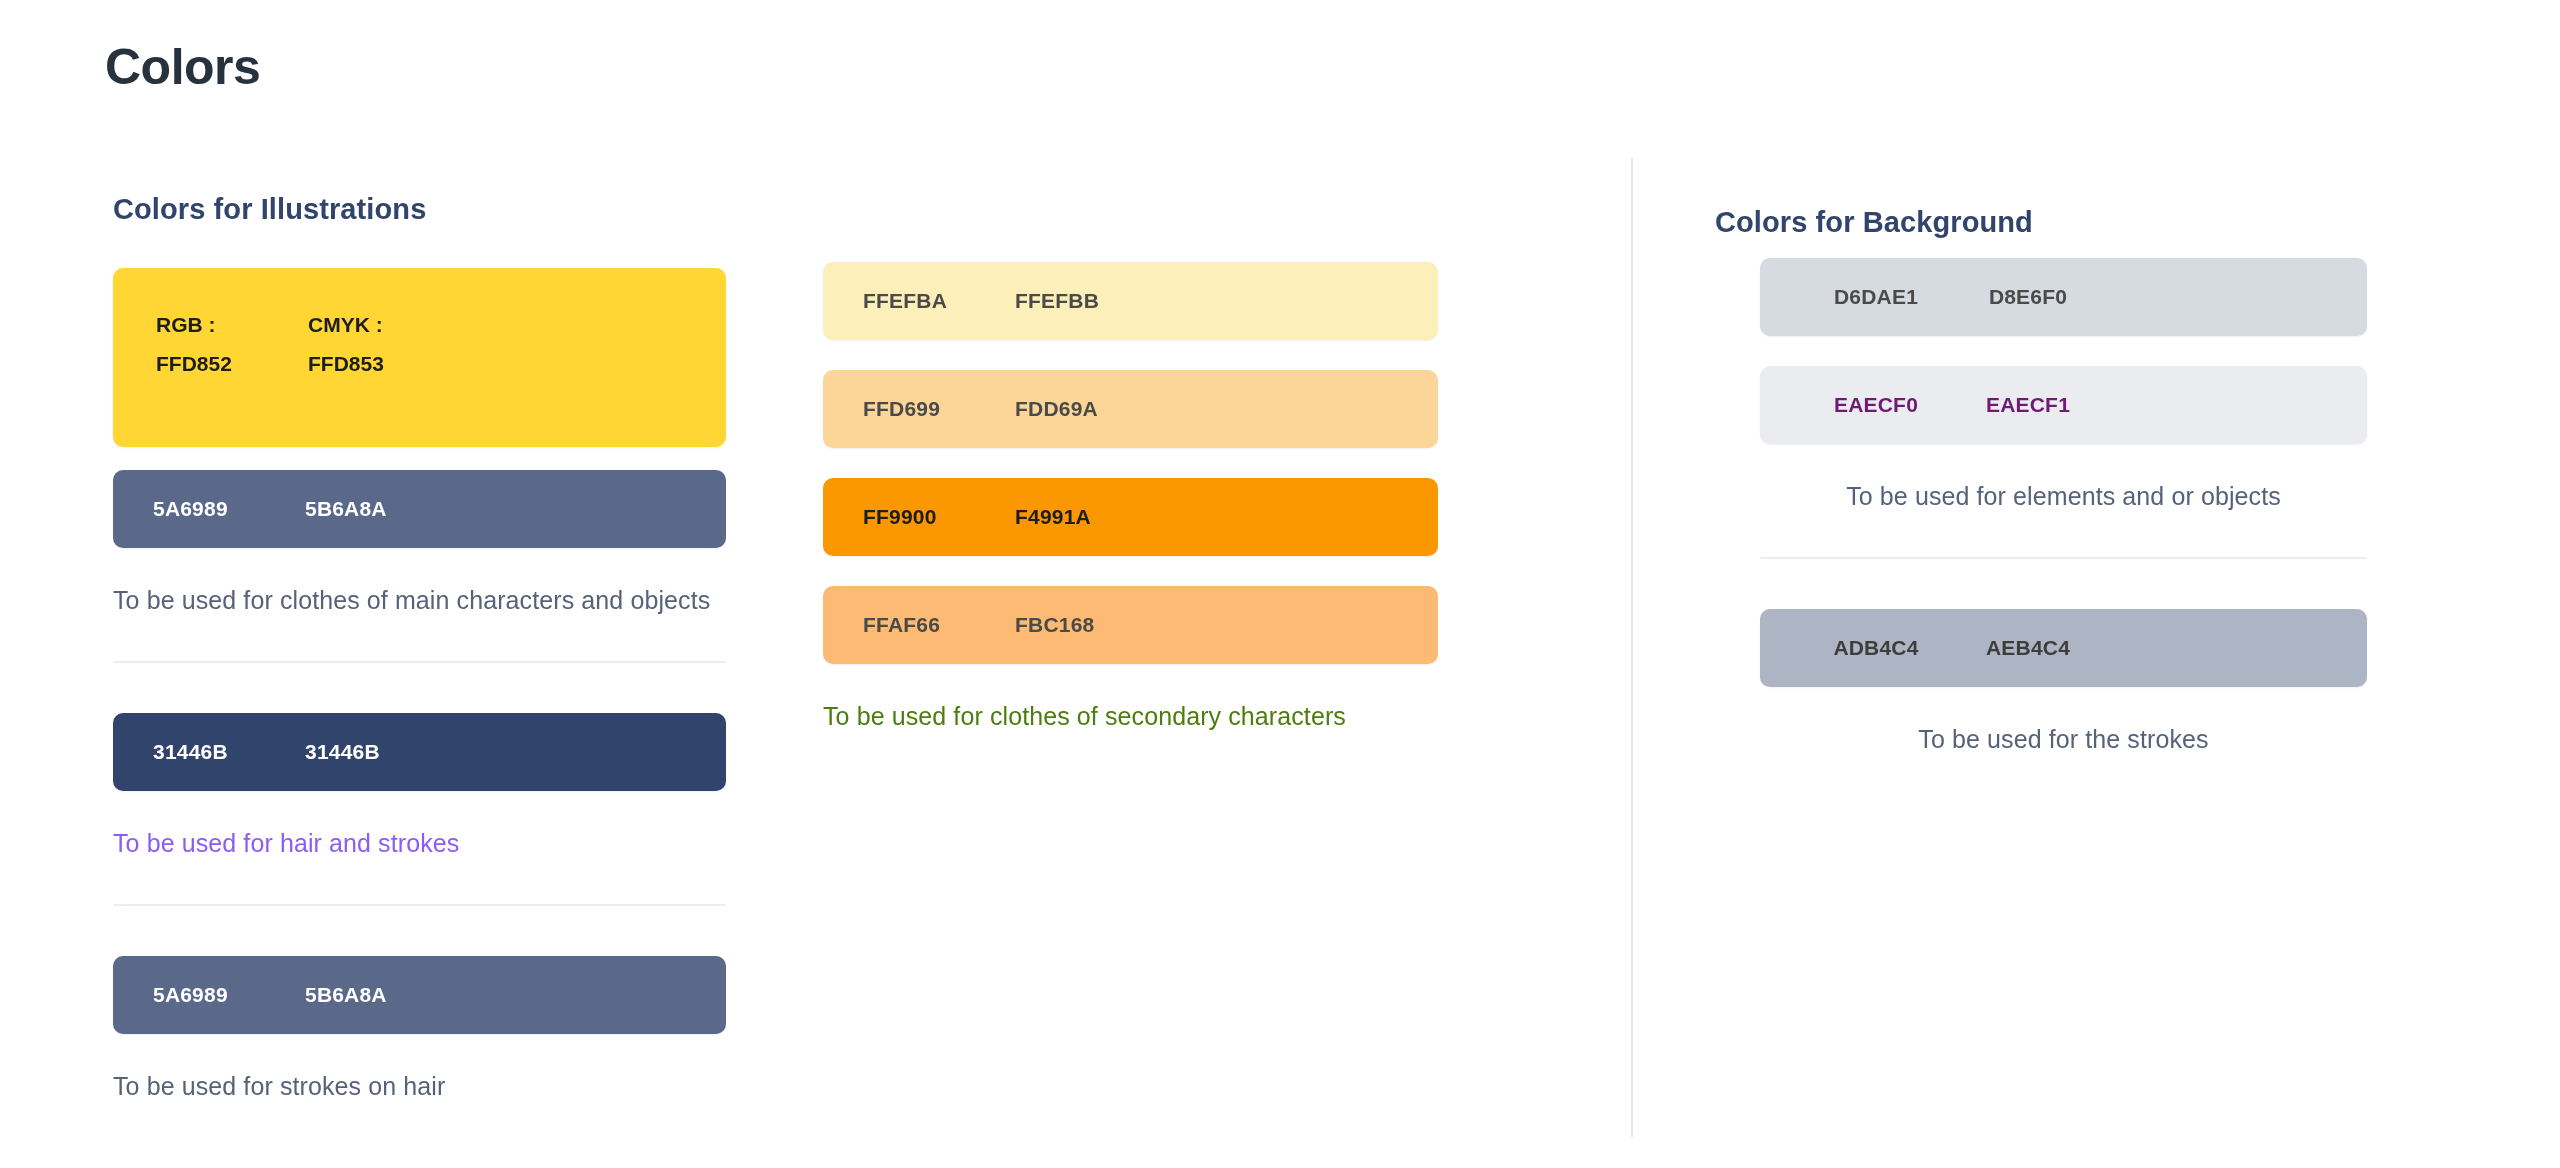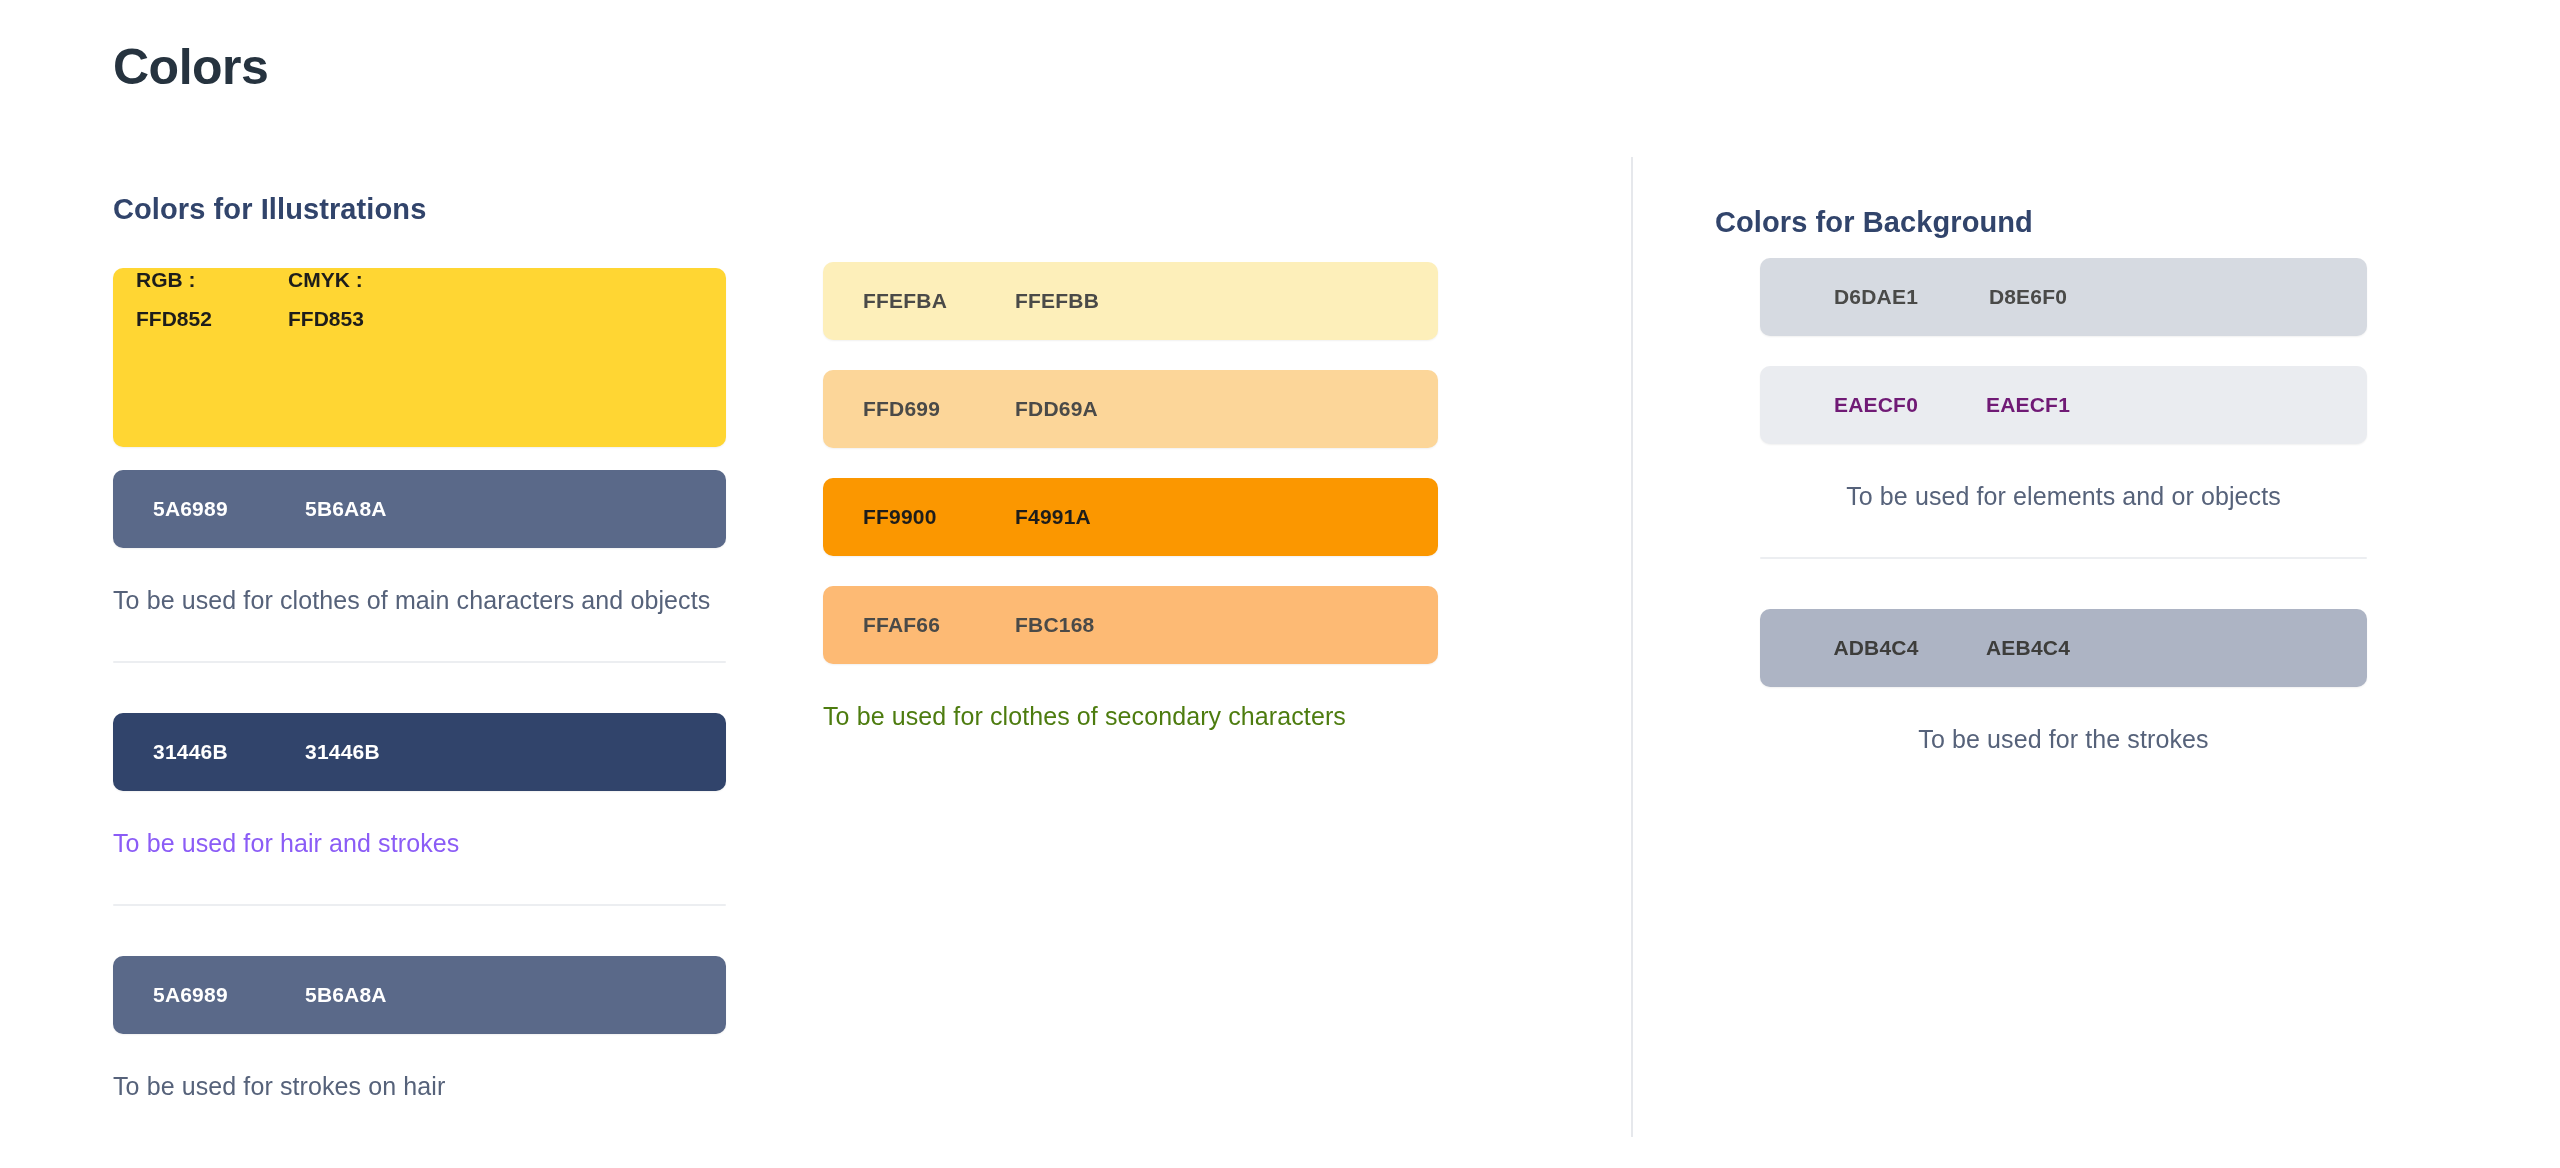--- a/index.html
+++ b/index.html
@@ -15,21 +15,21 @@
   .page {
     position: relative;
     width: 2560px;
     height: 1168px;
     background: #ffffff;
   }
 
   
   .page-title {
     position: absolute;
-    left: 113px;
+    left: 105px;
     top: 38px;
     font-size: 50px;
     font-weight: bold;
     color: #26333f;
     letter-spacing: -0.5px;
   }
 
   
   .section-heading {
     font-size: 29px;
@@ -65,22 +65,22 @@
     box-shadow: 0 1px 2px rgba(0,0,0,0.06);
   }
 
   .swatch-bar {
     height: 78px;
     padding-left: 40px;
   }
 
   .swatch-hero {
     height: 179px;
-    padding-left: 23px;
-    align-items: flex-start;
+    padding-left: 43px;
+    align-items: center;
     padding-bottom: 26px;
     margin-bottom: 23px;
   }
 
   .swatch-codes {
     display: flex;
     align-items: center;
   }
 
   .code-cell {

